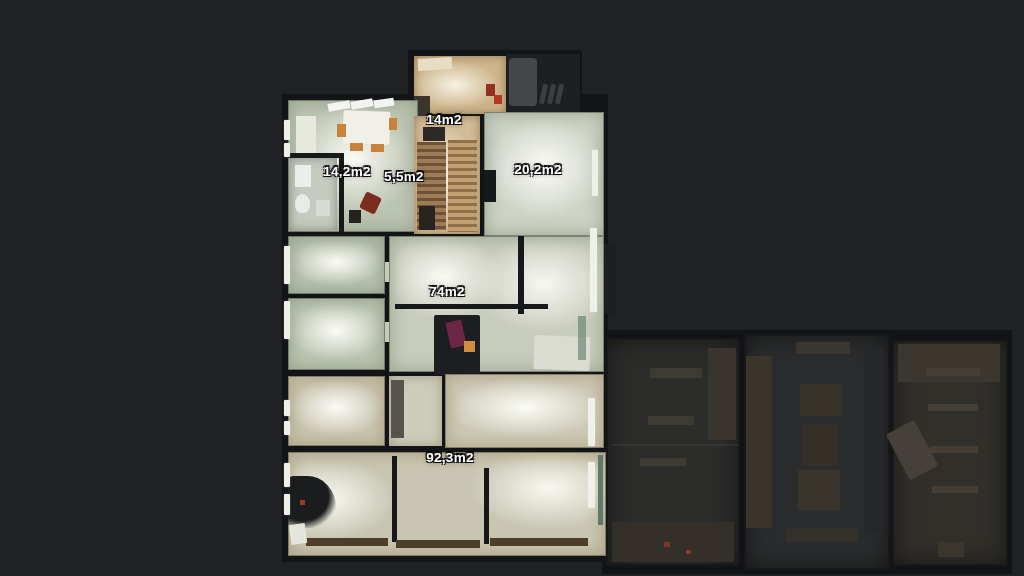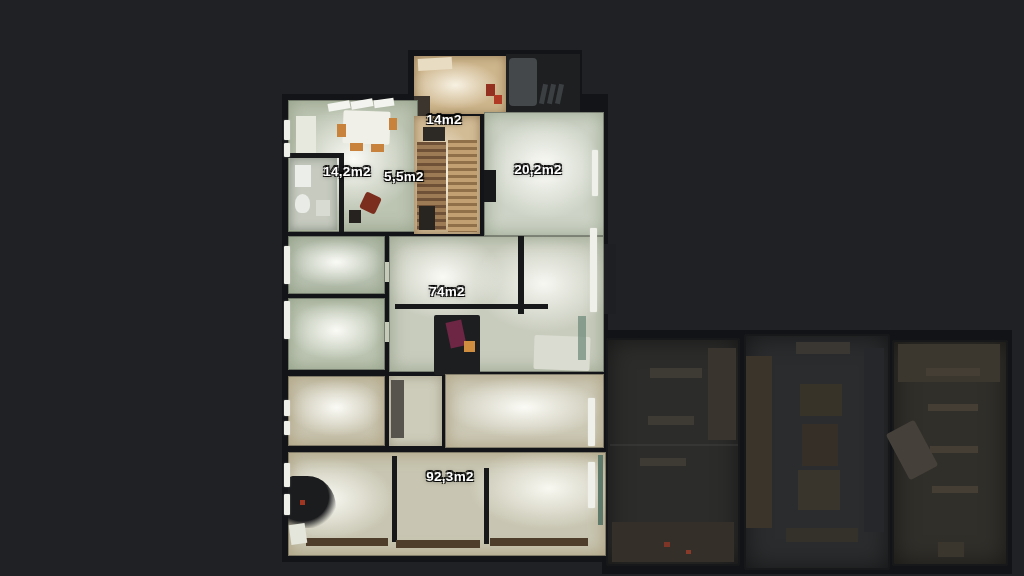--- a/index.html
+++ b/index.html
@@ -149,15 +149,15 @@
   <div class="item" style="left:930px;top:446px;width:48px;height:7px;background:#443e34"></div>
   <div class="item" style="left:932px;top:486px;width:46px;height:7px;background:#443e34"></div>
   <div class="item" style="left:896px;top:424px;width:32px;height:52px;background:#45413a;border-radius:3px;transform:rotate(-28deg)"></div>
   <div class="item" style="left:938px;top:542px;width:26px;height:15px;background:#3a352d"></div>
 
   <div class="lbl" style="left:444px;top:119px">14m2</div>
   <div class="lbl" style="left:347px;top:171px">14,2m2</div>
   <div class="lbl" style="left:404px;top:176px">5,5m2</div>
   <div class="lbl" style="left:538px;top:169px">20,2m2</div>
   <div class="lbl" style="left:447px;top:291px">74m2</div>
-  <div class="lbl" style="left:450px;top:476px">92,3m2</div>
+  <div class="lbl" style="left:450px;top:457px">92,3m2</div>
 
 </div>
 
 </body></html>

